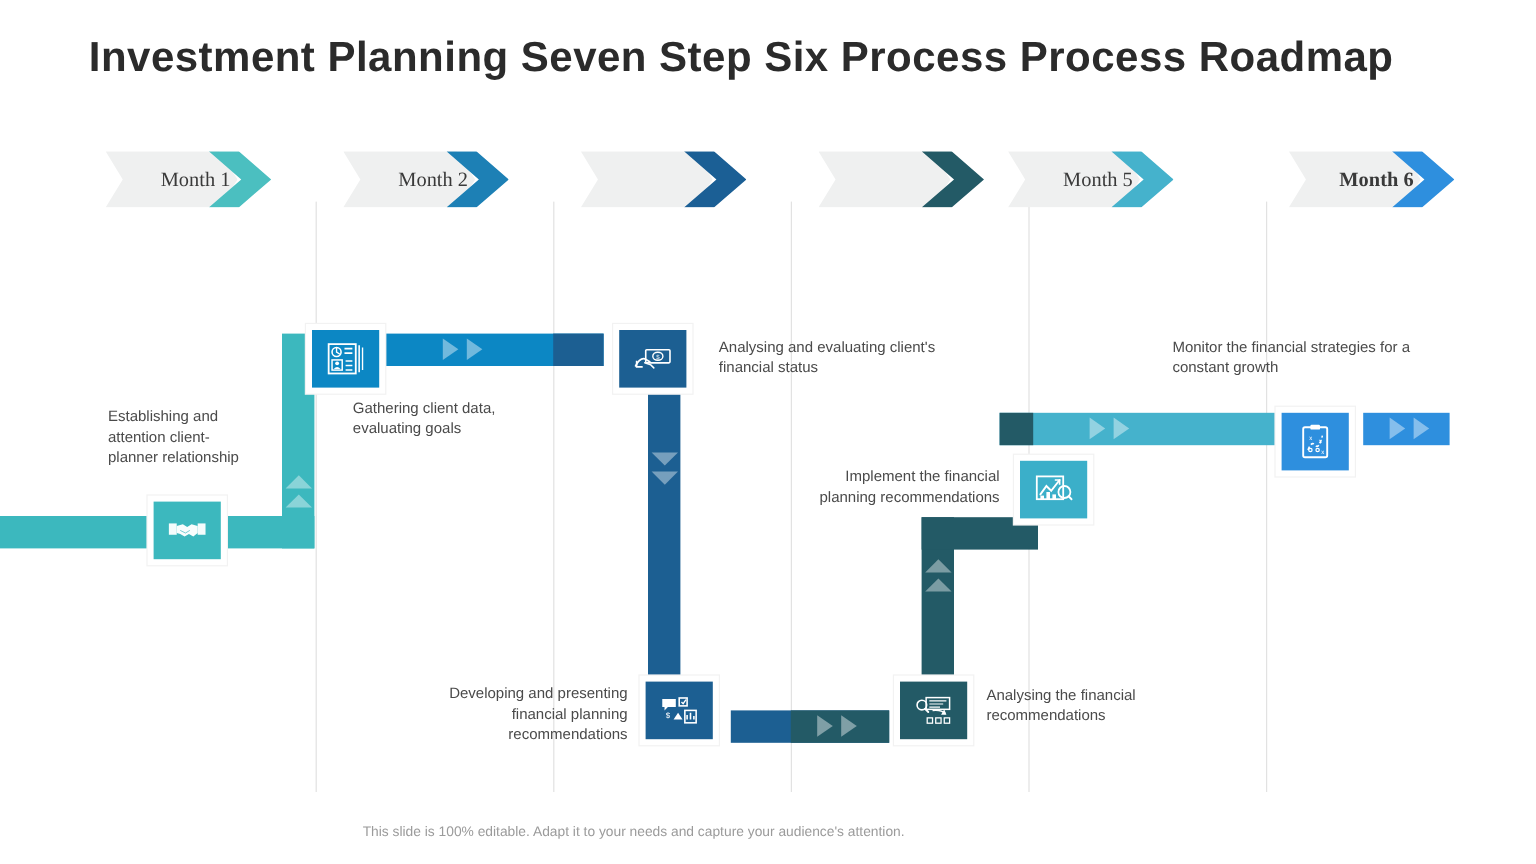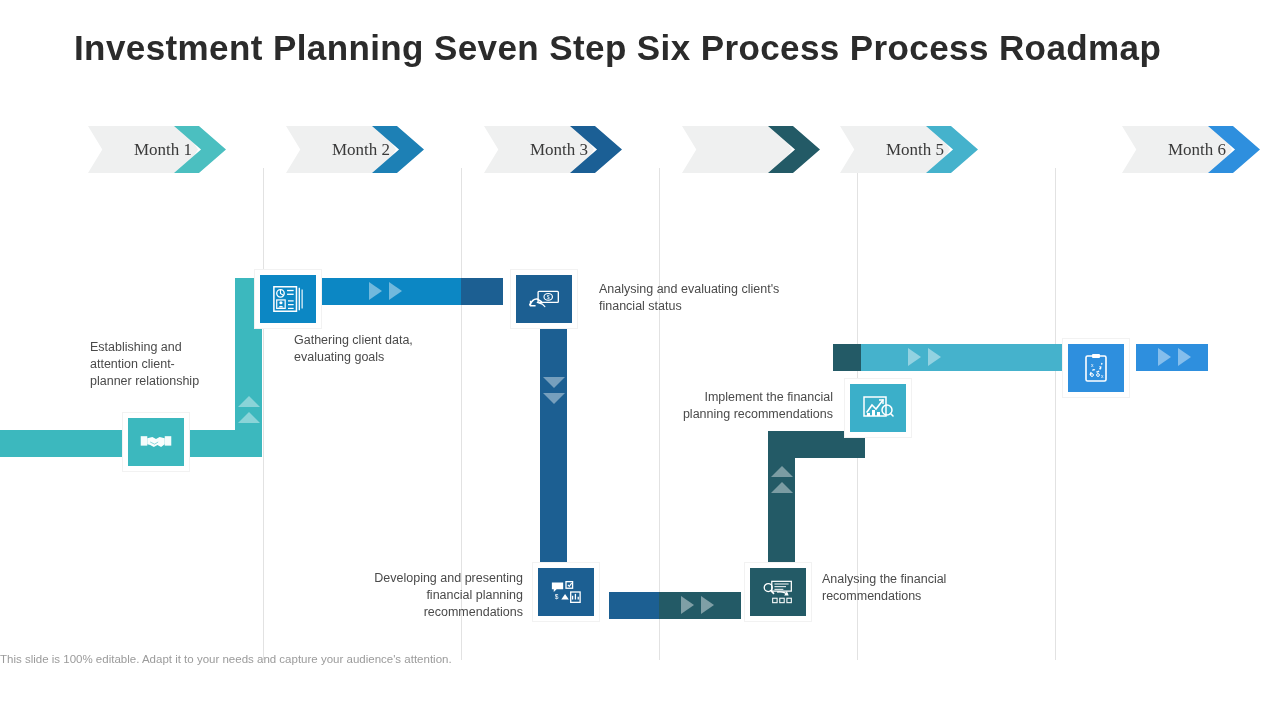--- a/index.html
+++ b/index.html
@@ -148,23 +148,23 @@
     line-height: 17px;
     color: #4a4a4a;
     font-family: "Liberation Sans", sans-serif;
   }
   .caption.right-align { text-align: right; }
 
   
   #footer {
     position: absolute;
     left: 0;
-    top: 653px;
+    top: 688px;
     width: 1056px;
-    text-align: left;
+    text-align: center;
     font-size: 11.5px;
     color: #9b9b9b;
     font-family: "Liberation Sans", sans-serif;
   }
 </style>
 </head>
 <body>
 
 <div id="slide">
 
@@ -182,32 +182,31 @@
     <div class="lbl">Month 1</div>
   </div>
   <div class="month" style="left:286px;">
     <div class="body"></div>
     <div class="chev" style="background:#1D80B5;"></div>
     <div class="lbl">Month 2</div>
   </div>
   <div class="month" style="left:484px;">
     <div class="body"></div>
     <div class="chev" style="background:#1B5F95;"></div>
-    <div class="lbl">Month 3</div>
   </div>
   <div class="month" style="left:682px;">
     <div class="body"></div>
     <div class="chev" style="background:#235A66;"></div>
   </div>
   <div class="month" style="left:840px;">
     <div class="body"></div>
     <div class="chev" style="background:#45B2CC;"></div>
     <div class="lbl">Month 5</div>
   </div>
-  <div class="month" style="left:1122px;">
+  <div class="month" style="left:1074px;font-weight:bold;">
     <div class="body"></div>
     <div class="chev" style="background:#2E8FDE;"></div>
     <div class="lbl">Month 6</div>
   </div>
 
   <div class="bar" style="left:0px; top:430px; width:262px; height:27px; background:#3CB8BE;"></div>
   <div class="vbar" style="left:235px; top:278px; width:27px; height:179px; background:#3CB8BE;"></div>
   <div class="arrow-u" style="left:238px; top:396px;"></div>
   <div class="arrow-u" style="left:238px; top:412px;"></div>
 
@@ -331,20 +330,21 @@
         <path d="M17 6 L21 6 L21 10" stroke="#ffffff" stroke-width="1.4" fill="none"></path>
         <rect x="5" y="19" width="3" height="3" fill="#ffffff"></rect>
         <rect x="10" y="16" width="3" height="6" fill="#ffffff"></rect>
         <rect x="15" y="18" width="3" height="4" fill="#ffffff"></rect>
         <circle cx="25" cy="16" r="5" fill="none" stroke="#ffffff" stroke-width="1.5"></circle>
         <line x1="28.5" y1="19.5" x2="31" y2="22" stroke="#ffffff" stroke-width="1.6" stroke-linecap="round"></line>
       </svg>
     </div>
   </div>
 
+  <div class="caption" style="left:977px; top:281px; width:200px;">Monitor the financial strategies for a constant growth</div>
   <div class="icon-tile" style="left:1063px; top:339px;">
     <div class="inner" style="background:#2E8FDE;">
       <svg viewBox="0 0 26 30" xmlns="http://www.w3.org/2000/svg" aria-hidden="true">
         <rect x="3" y="3" width="20" height="25" rx="1.5" fill="none" stroke="#ffffff" stroke-width="1.6"></rect>
         <rect x="9" y="1" width="8" height="4" rx="1" fill="#ffffff"></rect>
         <path d="M7 22 Q10 14 13 18 Q16 22 19 10" stroke="#ffffff" stroke-width="1.3" fill="none" stroke-dasharray="3 2"></path>
         <text x="8" y="14" font-size="5" fill="#ffffff" font-family="sans-serif">x</text>
         <circle cx="9" cy="22" r="1.4" fill="none" stroke="#ffffff" stroke-width="1"></circle>
         <text x="16" y="16" font-size="5" fill="#ffffff" font-family="sans-serif">x</text>
         <circle cx="15" cy="22" r="1.4" fill="none" stroke="#ffffff" stroke-width="1"></circle>

